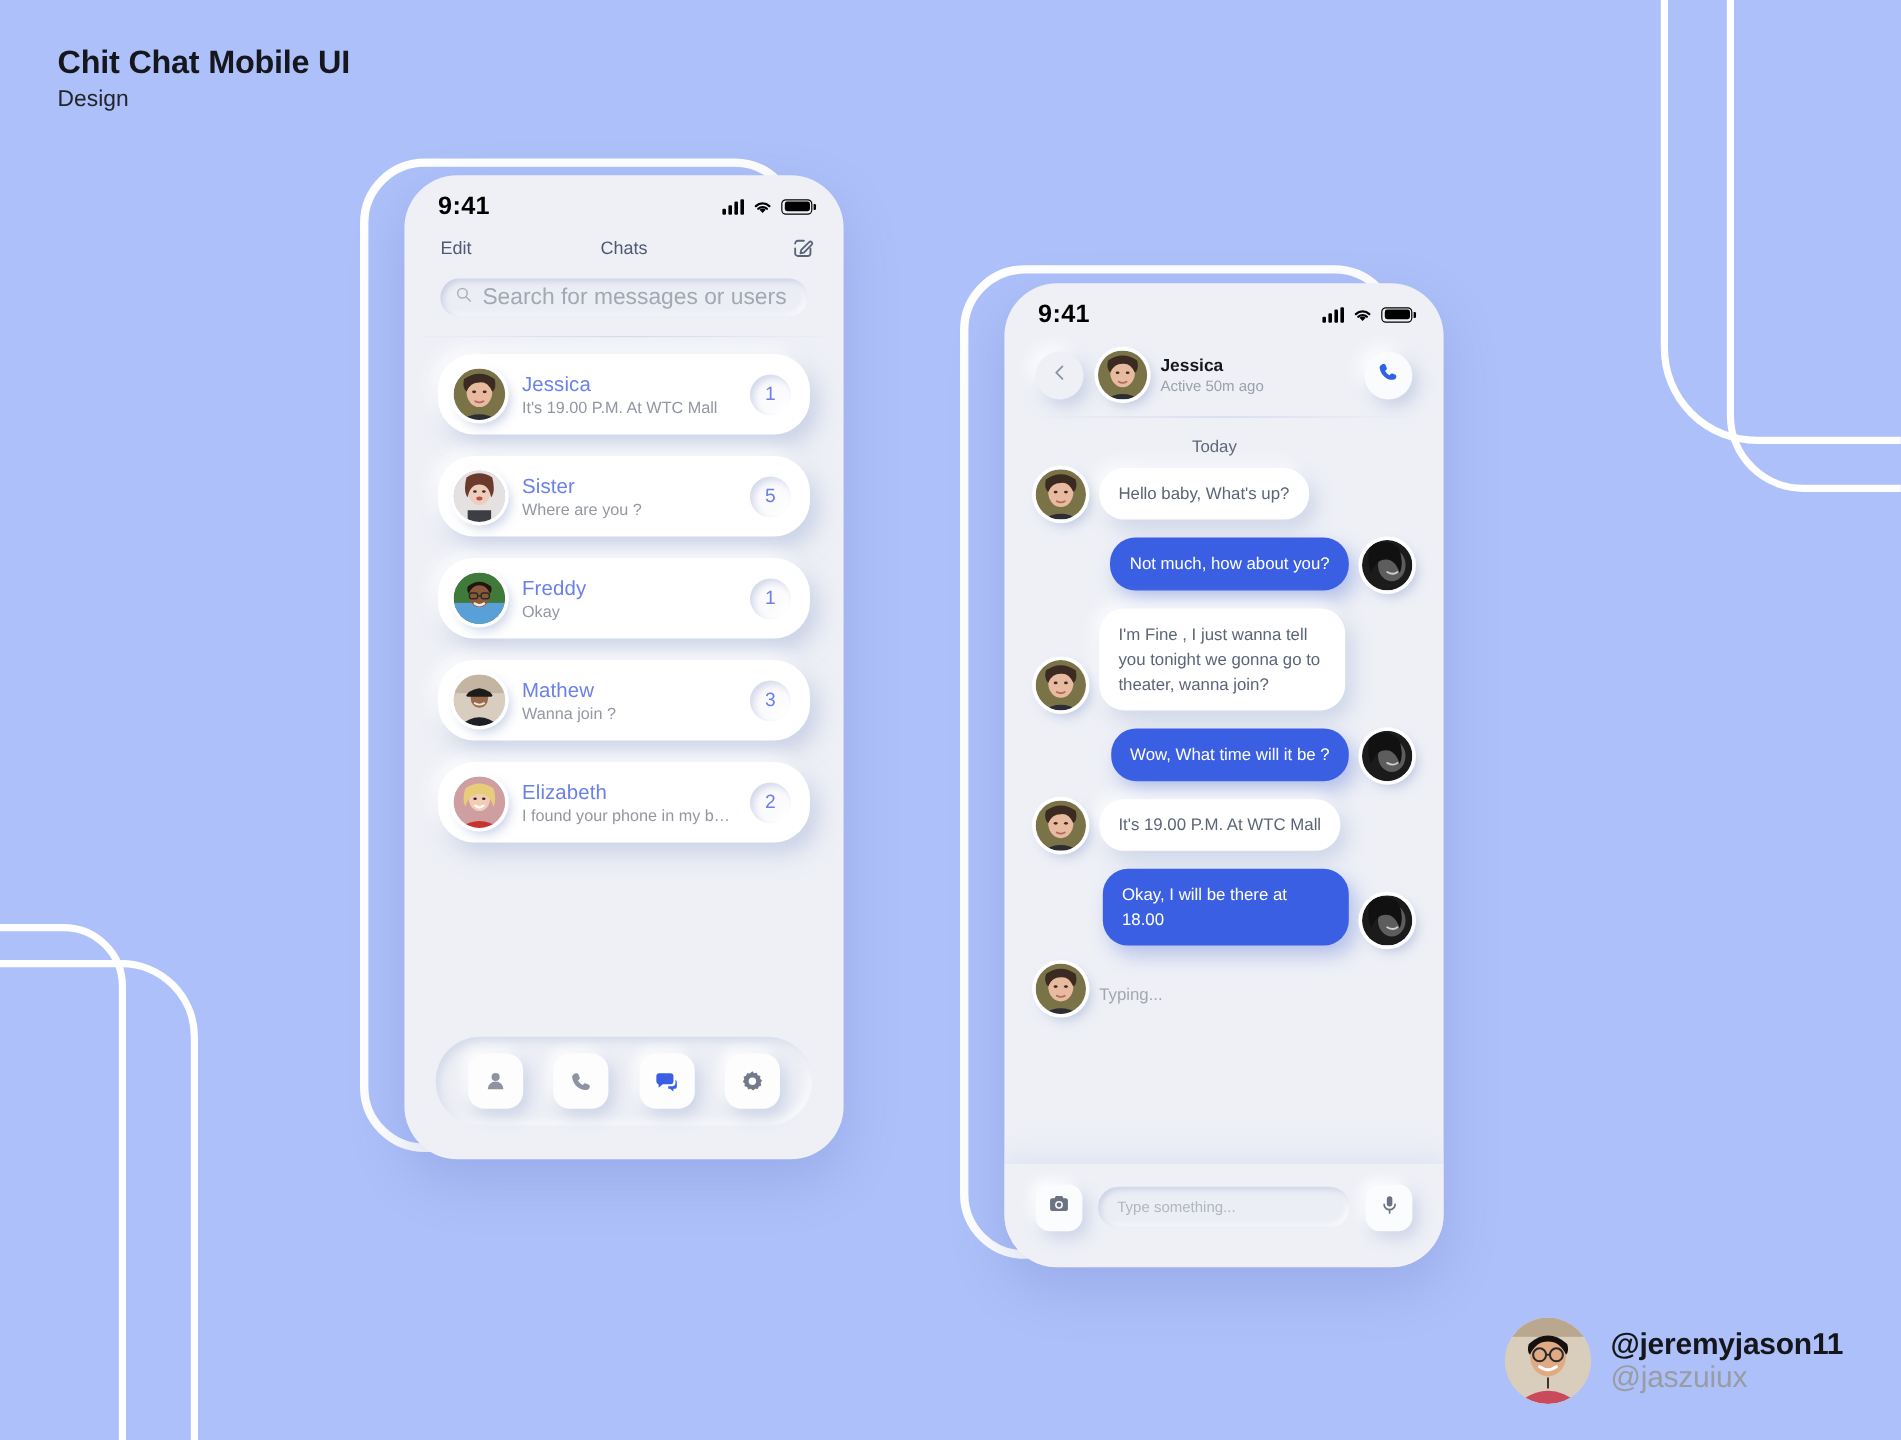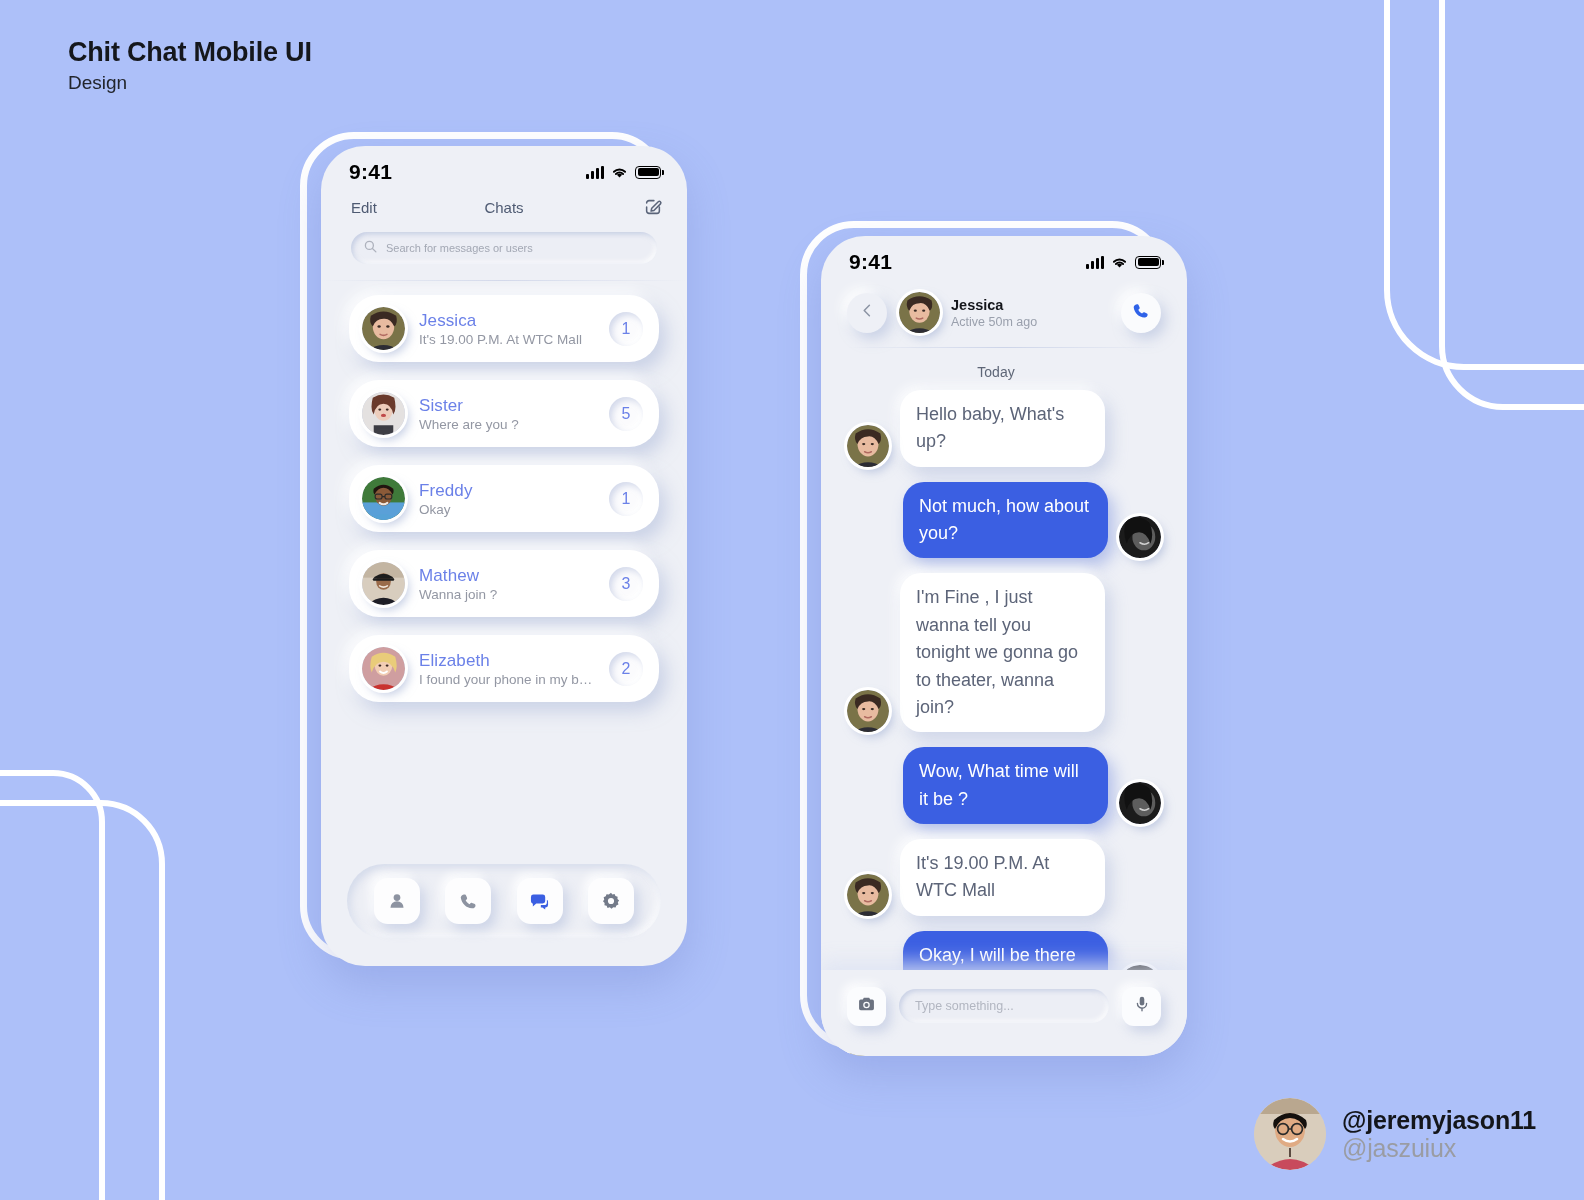--- a/index.html
+++ b/index.html
@@ -50,21 +50,20 @@
     width: 285px;
     height: 580px;
     border-radius: 52px;
   }
 
   
   .heading {
     position: absolute;
     left: 48px;
     top: 36px;
-    margin-left: 20px;
   }
   .heading h1 {
     font-size: 27px;
     font-weight: bold;
     color: #15171c;
     letter-spacing: -0.2px;
     line-height: 1.22;
   }
   .heading .sub {
     font-size: 19px;
@@ -80,20 +79,21 @@
     border-radius: 54px;
     background: transparent;
   }
 
   .phone {
     position: absolute;
     background: #eef0f6;
     border-radius: 44px;
     overflow: hidden;
     box-shadow: 0 18px 44px rgba(90, 110, 190, 0.24);
+    margin-left: 16px;
   }
 
   
   #frame1 { left: 300px; top: 132px; width: 366px; height: 828px; }
   #phone1 { left: 321px; top: 146px; width: 366px; height: 820px; }
   
   #frame2 { left: 800px; top: 221px; width: 366px; height: 828px; }
   #phone2 { left: 821px; top: 236px; width: 366px; height: 820px; }
 
   
@@ -170,21 +170,21 @@
     align-items: center;
     gap: 9px;
     height: 32px;
     border-radius: 16px;
     background: #eceef5;
     padding: 0 13px;
     box-shadow: inset 2px 2px 5px rgba(163,177,211,0.55),
                 inset -2px -2px 5px rgba(255,255,255,0.95);
   }
   .search .ph {
-    font-size: 11px;
+    font-size: 19px;
     color: #a3a8b4;
   }
   .searchbar-divider {
     height: 1px;
     background: linear-gradient(90deg, rgba(255,255,255,0) 0%, rgba(205,212,232,0.9) 50%, rgba(255,255,255,0) 100%);
   }
 
   
   .chat-list {
     padding: 14px 28px 0 28px;
@@ -320,21 +320,21 @@
   }
   .msg-row { display: flex; align-items: flex-end; gap: 11px; }
   .msg-row.out { justify-content: flex-end; }
   .msg-row .avatar {
     width: 42px; height: 42px; flex-basis: 42px;
   }
   .bubble {
     max-width: 205px;
     border-radius: 21px;
     padding: 11px 16px;
-    font-size: 18px;
+    font-size: 14px;
     line-height: 1.52;
   }
   .bubble.in {
     background: #ffffff;
     color: #5c6478;
     box-shadow: 6px 8px 16px rgba(166,180,215,0.45),
                 -4px -4px 12px rgba(255,255,255,0.9);
   }
   .bubble.out {
     background: #3b5fe2;

